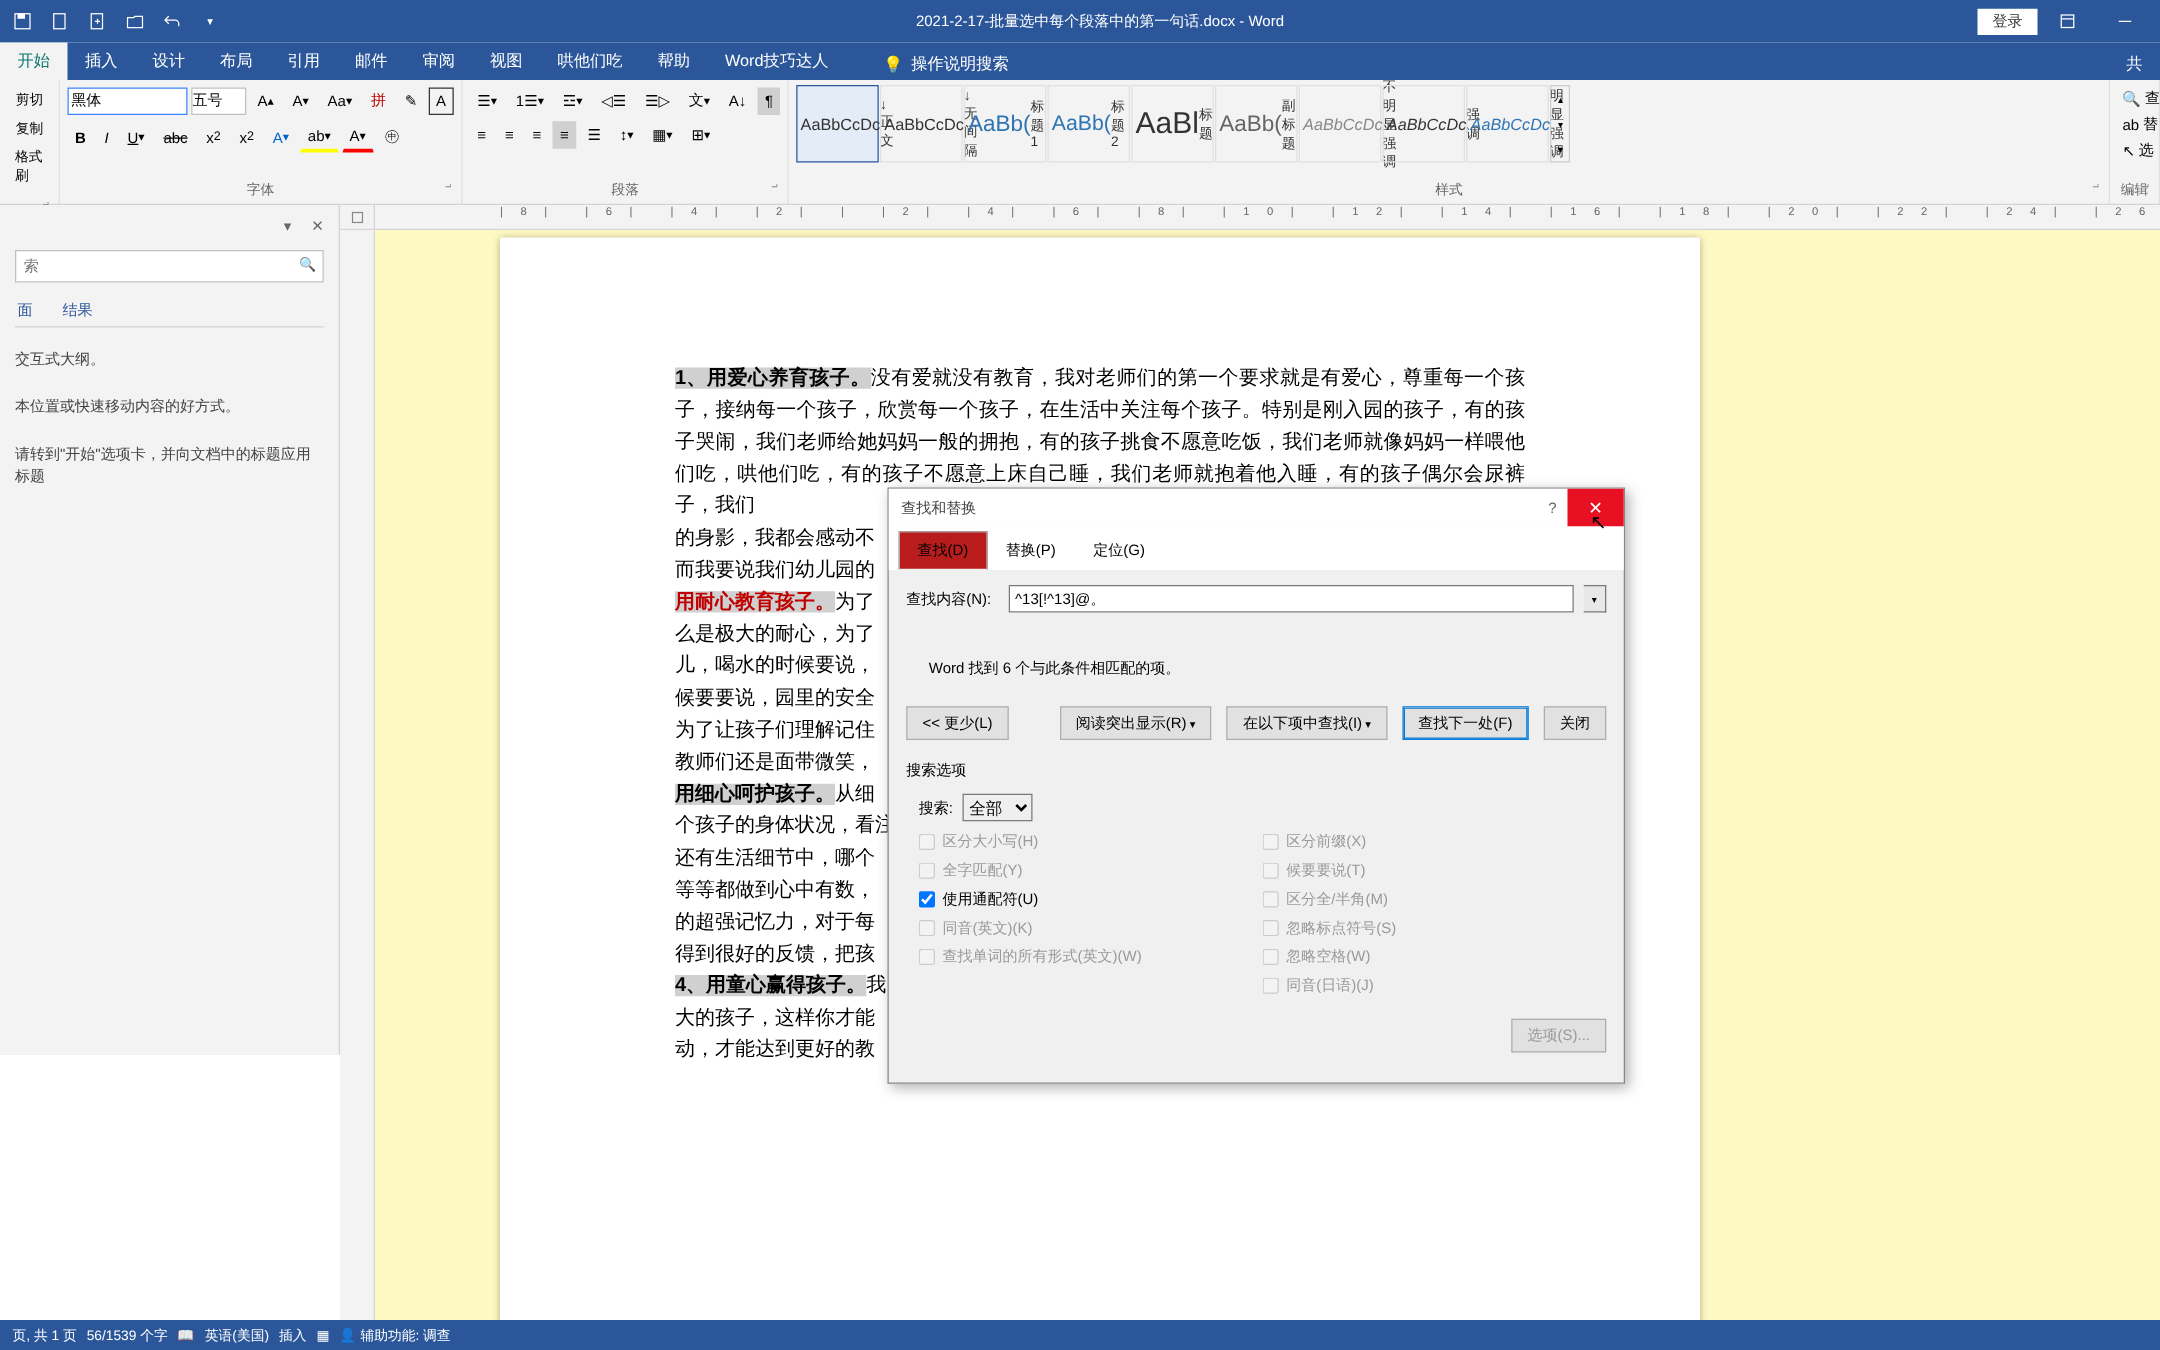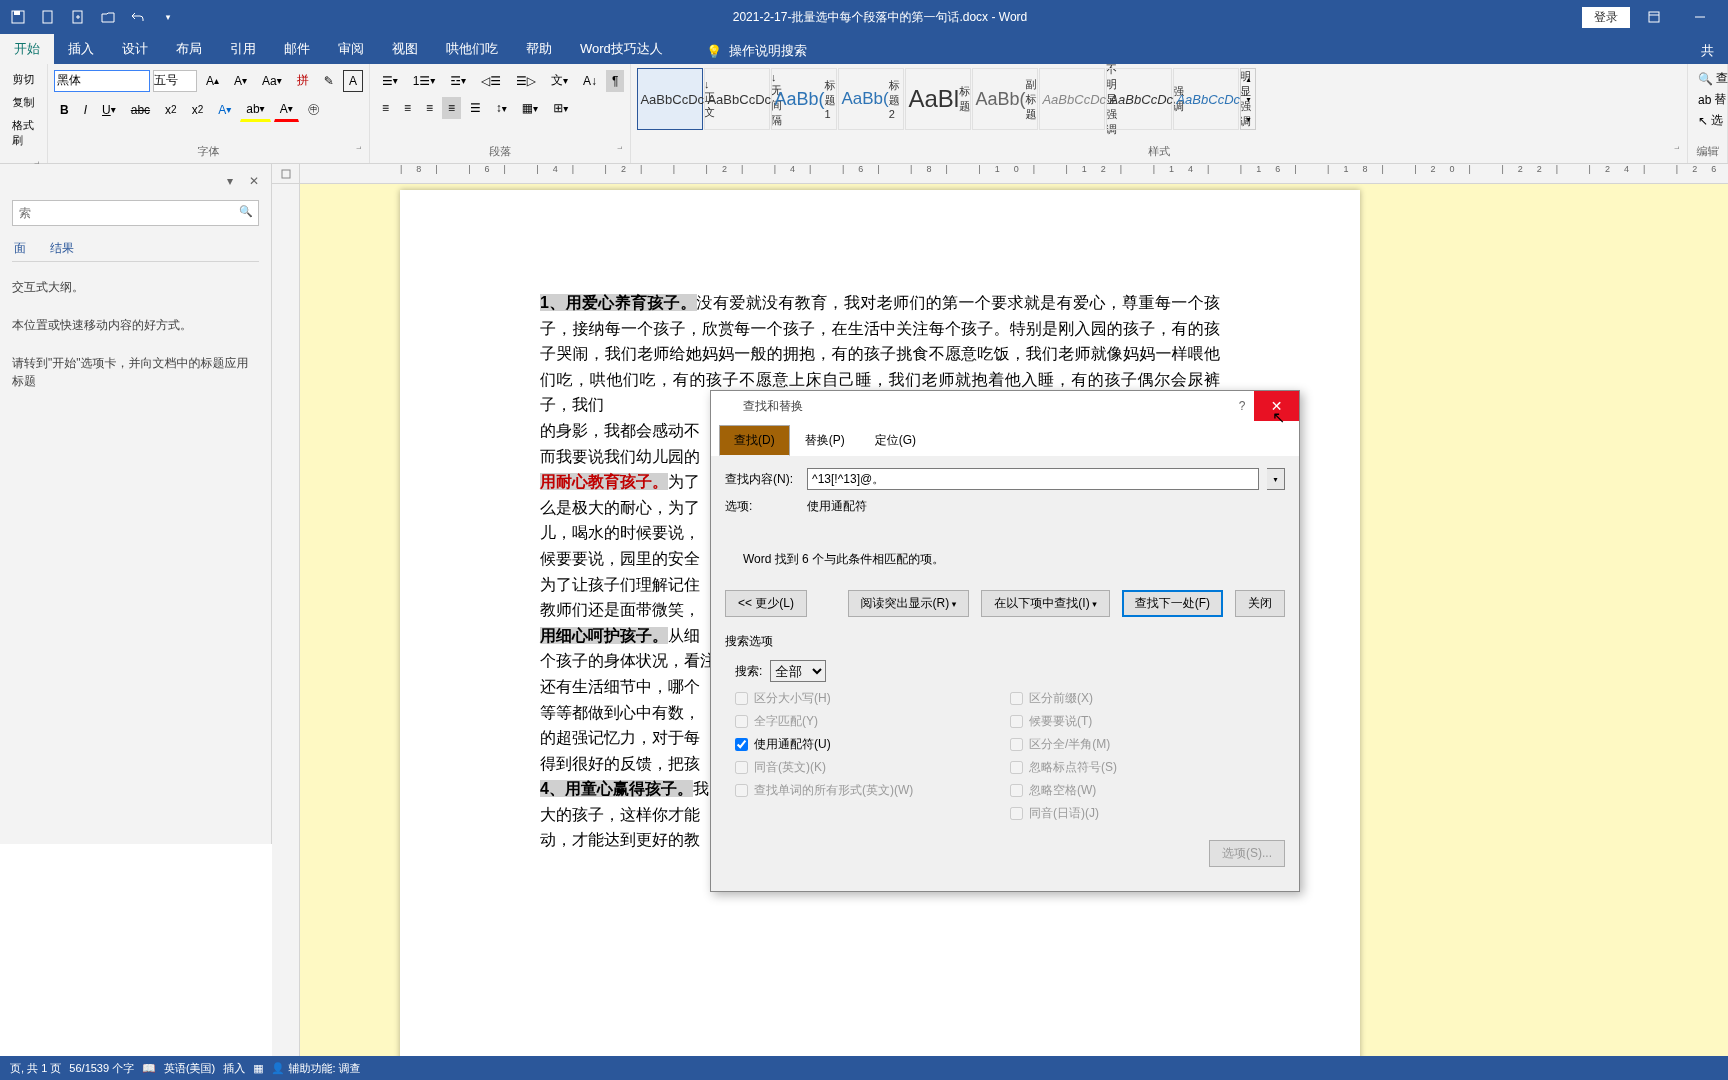--- a/index.html
+++ b/index.html
@@ -58,26 +58,26 @@
 .doc-area { position: absolute; left: 300px; top: 184px; right: 0; bottom: 24px; background: #fef9c3; overflow: hidden; }
 .page { position: absolute; left: 100px; top: 6px; width: 960px; min-height: 1200px; background: #fff; box-shadow: 0 0 6px rgba(0,0,0,0.3); padding: 100px 140px 40px 140px; }
 .doc-text { font-size: 16px; line-height: 1.6; color: #000; text-align: justify; font-family: SimSun, serif; }
 .heading-inline { font-family: SimHei, sans-serif; font-weight: bold; }
 .highlight { background: #d0d0d0; }
 .red-text { color: #c00000; }
 
 
 .dialog { position: absolute; left: 710px; top: 390px; width: 590px; background: #f0f0f0; border: 1px solid #888; box-shadow: 3px 3px 10px rgba(0,0,0,0.3); font-size: 12px; }
 .dlg-title { height: 30px; display: flex; align-items: center; padding: 0 10px; background: #fff; }
-.dlg-title-text { flex: 1; color: #444; margin-left: 22px; }
+.dlg-title-text { flex: 1; color: #444; }
 .dlg-help { width: 24px; text-align: center; color: #666; cursor: pointer; }
 .dlg-close { width: 45px; height: 30px; background: #e81123; color: #fff; display: flex; align-items: center; justify-content: center; cursor: pointer; font-size: 14px; margin-right: -10px; }
 .dlg-tabs { display: flex; padding: 4px 8px 0 8px; background: #fff; }
 .dlg-tab { padding: 6px 14px; border: 1px solid transparent; cursor: pointer; }
-.dlg-tab.active { border: 1px solid #aaa; border-bottom-color: #f0f0f0; background: #a16207; }
+.dlg-tab.active { border: 1px solid #aaa; border-bottom-color: #f0f0f0; background: #b91c1c; }
 .dlg-body { padding: 12px 14px; }
 .dlg-row { display: flex; align-items: center; margin-bottom: 8px; gap: 8px; }
 .dlg-label { width: 74px; }
 .dlg-input { flex: 1; height: 22px; border: 1px solid #7a7a7a; padding: 0 4px; font-size: 12px; }
 .dlg-dd { width: 18px; height: 22px; border: 1px solid #7a7a7a; border-left: none; background: #e8e8e8; display: flex; align-items: center; justify-content: center; font-size: 8px; }
 .dlg-info { padding: 28px 18px 16px 18px; }
 .dlg-btns { display: flex; gap: 12px; padding: 6px 0 12px 0; }
 .dlg-btn { padding: 4px 12px; border: 1px solid #adadad; background: #e1e1e1; cursor: pointer; font-size: 12px; }
 .dlg-btn.primary { border: 1px solid #0078d7; box-shadow: inset 0 0 0 1px #0078d7; }
 .dlg-btn-dd::after { content: ' ▾'; font-size: 9px; }
@@ -366,24 +366,20 @@
     <div class="dlg-tab active">查找(D)</div>
     <div class="dlg-tab">替换(P)</div>
     <div class="dlg-tab">定位(G)</div>
   </div>
   <div class="dlg-body">
     <div class="dlg-row">
       <span class="dlg-label">查找内容(N):</span>
       <input class="dlg-input" value="^13[!^13]@。" style="">
       <div class="dlg-dd">▾</div>
     </div>
-    <div class="dlg-row">
-      <span class="dlg-label">选项:</span>
-      <span>使用通配符</span>
-    </div>
     <div class="dlg-info">Word 找到 6 个与此条件相匹配的项。</div>
     <div class="dlg-btns">
       <button class="dlg-btn">&lt;&lt; 更少(L)</button>
       <div style="flex:1"></div>
       <button class="dlg-btn dlg-btn-dd">阅读突出显示(R)</button>
       <button class="dlg-btn dlg-btn-dd">在以下项中查找(I)</button>
       <button class="dlg-btn primary">查找下一处(F)</button>
       <button class="dlg-btn">关闭</button>
     </div>
     <div class="dlg-sect-hdr">搜索选项</div>

